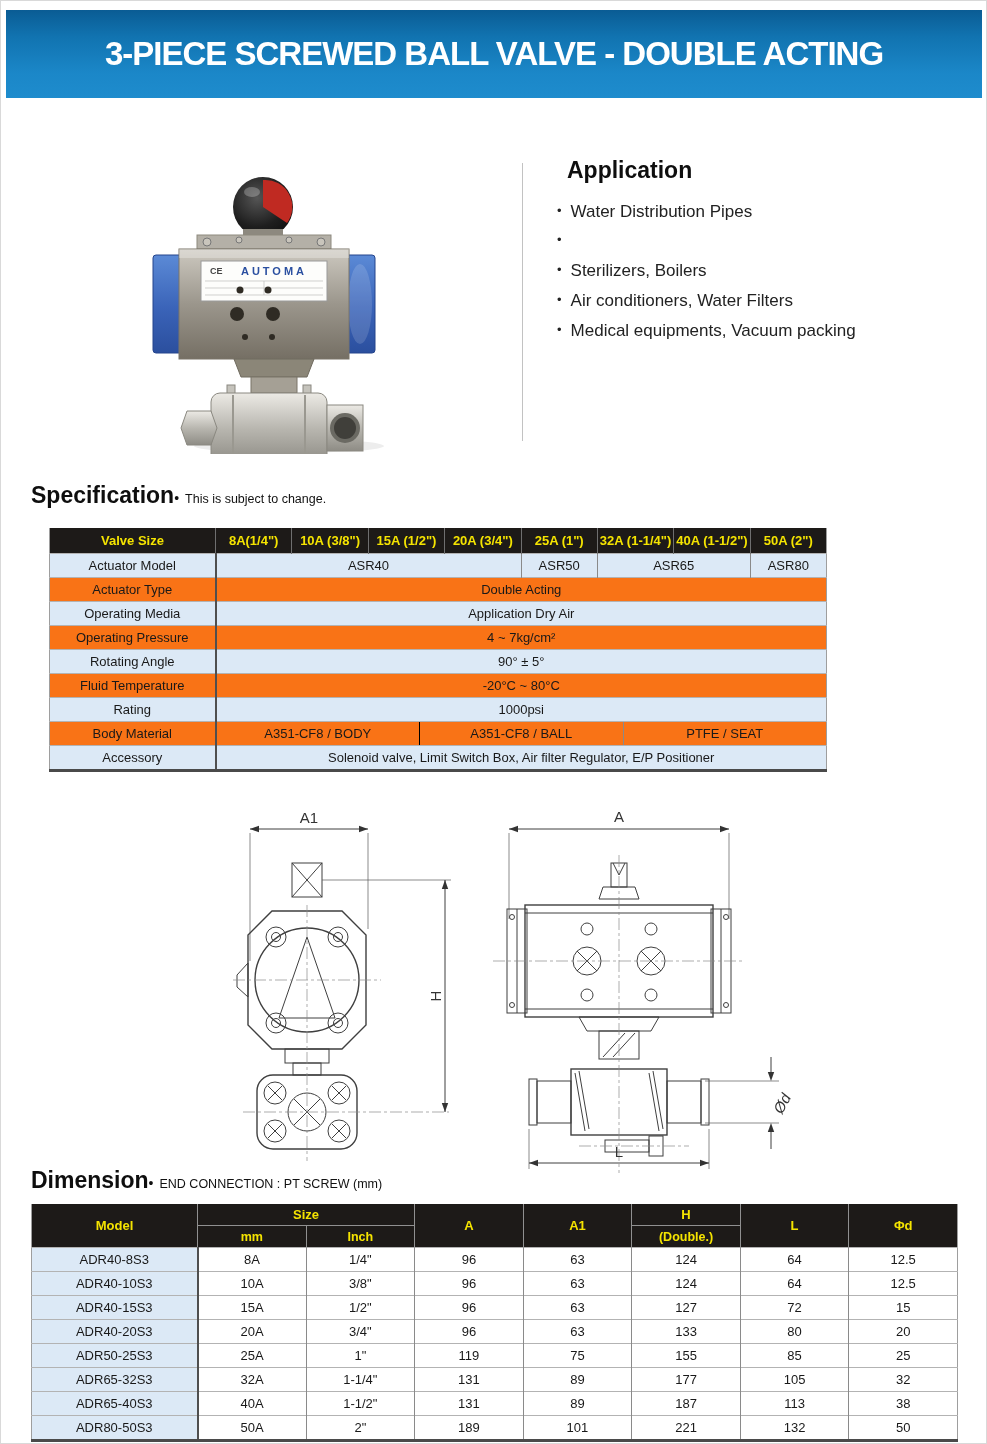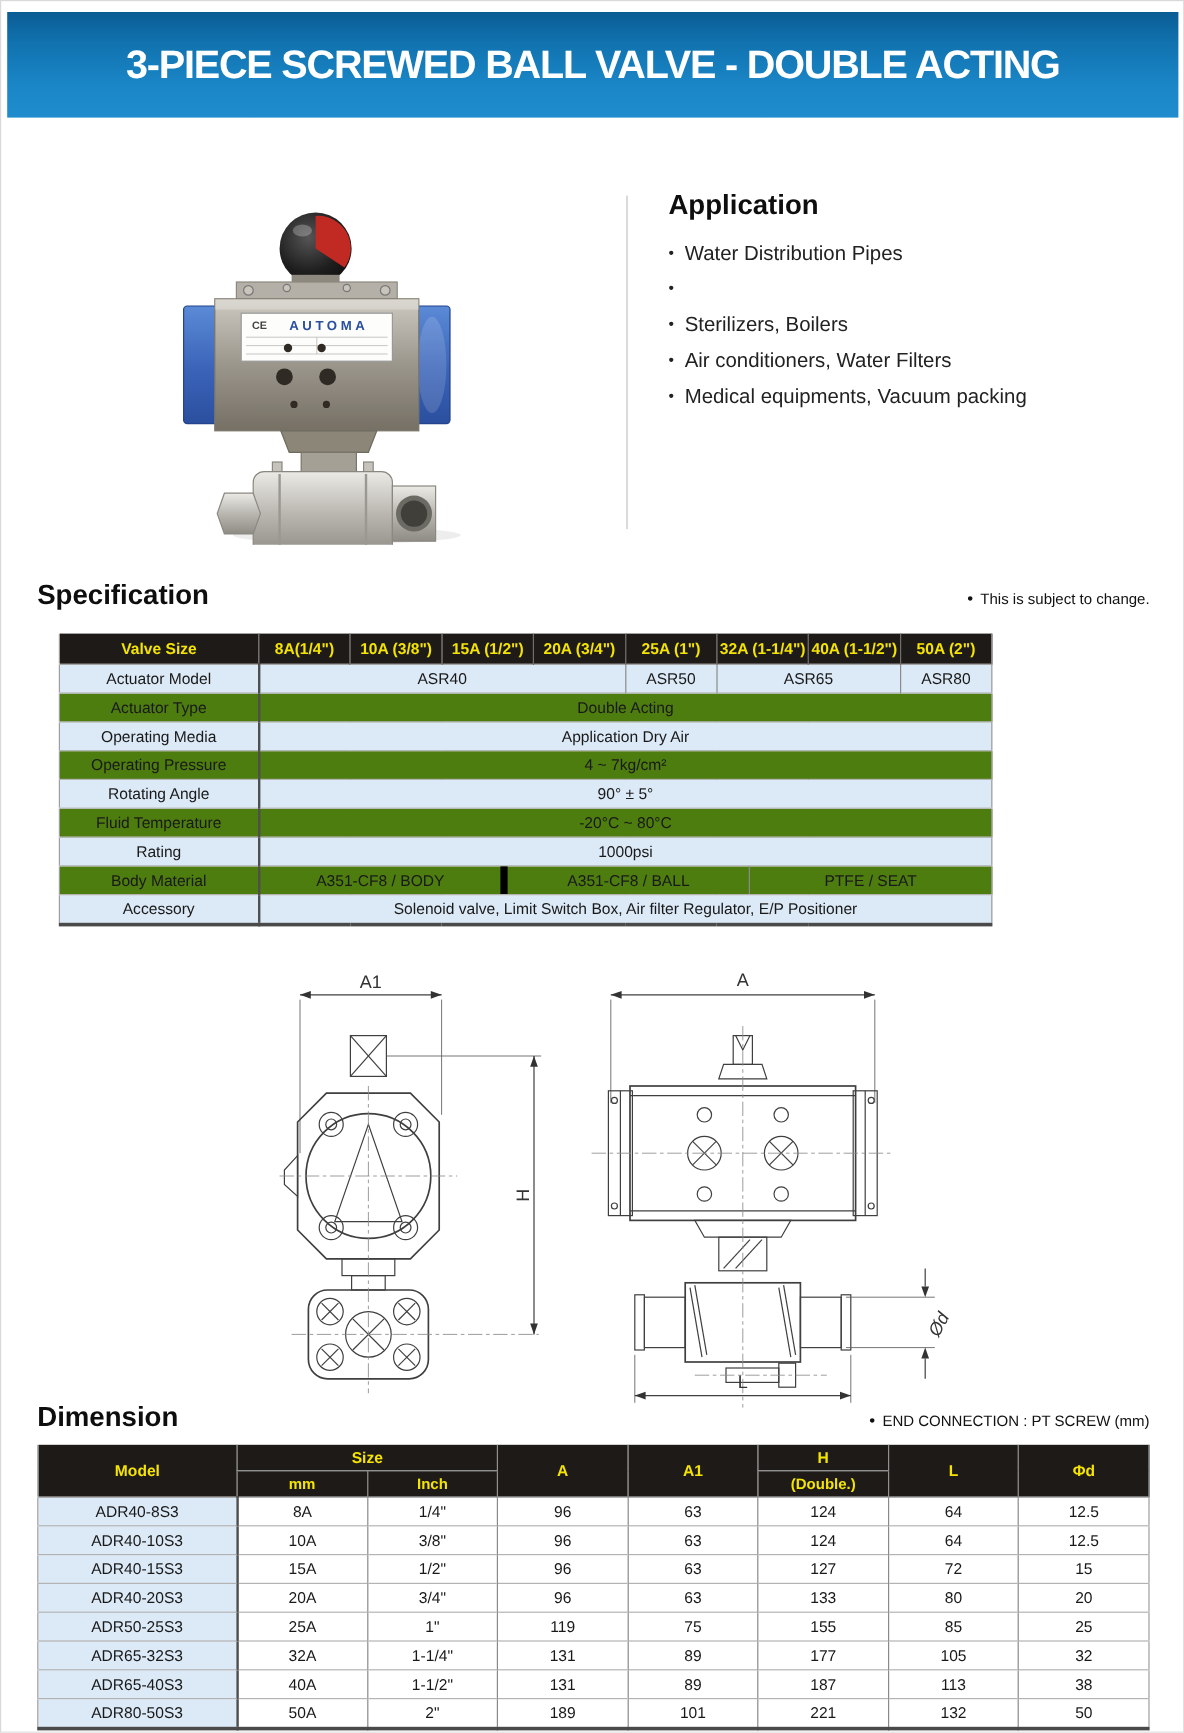--- a/index.html
+++ b/index.html
@@ -9,48 +9,48 @@
 
   
   .banner { position:absolute; left:5px; top:9px; width:976px; height:88px;
             background:linear-gradient(180deg,#0a5c94 0%,#1173b0 30%,#1b87c8 72%,#1e8ccd 100%);
             display:flex; align-items:center; justify-content:center; }
   .banner span { color:#ffffff; font-weight:bold; font-size:33px; letter-spacing:-1px; white-space:nowrap; }
 
   
   .vdivider { position:absolute; left:521px; top:162px; width:1px; height:278px; background:#c2c2c2; }
   .application { position:absolute; left:556px; top:156px; width:400px; }
-  .application h2 { margin:0 0 13px 0; font-size:23px; font-weight:bold; color:#0e0e0e; }
+  .application h2 { margin:0 0 13px 10px; font-size:23px; font-weight:bold; color:#0e0e0e; }
   .app-item { display:flex; align-items:baseline; font-size:17px; color:#222; line-height:29px; }
   .app-item .b { font-size:13px; margin-right:9px; position:relative; top:-2px; }
 
   
   .section-head { position:absolute; left:30px; width:927px; display:flex;
-                  justify-content:space-between; align-items:flex-end; }
+                  align-items:flex-end; }
   .section-head h2 { margin:0; font-size:23px; font-weight:bold; color:#0e0e0e; }
   .note { font-size:12.5px; color:#111; padding-bottom:3px; }
   .note .dot { font-size:14px; margin-right:6px; }
 
   
   table { border-collapse:collapse; table-layout:fixed; }
   td { padding:0; text-align:center; vertical-align:middle; }
 
   .spec-table { position:absolute; left:48px; top:527px; width:778px; font-size:13px;
                 border:1px solid #9e9e9e; border-top:none; border-bottom:3px solid #4a4a4a; }
   .spec-table tr.thead td { background:#1d1a18; color:#f5e400; font-weight:bold; height:25px;
                             border-left:1px solid #6f6f6f; }
   .spec-table tr.thead td:first-child { border-left:none; }
-  .spec-table tr.data td { height:23px; border-top:1px solid #b3b3b3; color:#191919; background:#4d7c0f; }
+  .spec-table tr.data td { height:23px; border-top:1px solid #b3b3b3; color:#191919; background:#f97316; }
   .spec-table tr.alt td { background:#dce9f6; }
   .spec-table td.lbl { border-right:2px solid #4f4f4f; }
   .spec-table td.vsep { border-left:1px solid #8a8a8a; }
   .bm { padding:0; }
   .bm-inner { display:flex; width:100%; }
   .bm-inner > div { flex:1; line-height:23px; }
-  .bm-inner > .mid { border-left:6px solid #000000; border-right:1px solid #8a8a8a; }
+  .bm-inner > .mid { border-left:1px solid #000000; border-right:1px solid #8a8a8a; }
 
   .dim-table { position:absolute; left:30px; top:1203px; width:927px; font-size:13px;
                border:1px solid #9e9e9e; border-top:none; border-bottom:3px solid #4a4a4a; }
   .dim-table tr.h1 td, .dim-table tr.h2 td { background:#1d1a18; color:#f5e400; font-weight:bold;
                height:21px; border-left:1px solid #909090; }
   .dim-table tr.h1 td:first-child { border-left:none; }
   .dim-table td.subline { border-bottom:1px solid #909090; }
   .dim-table tr.h2 td { font-size:12.5px; }
   .dim-table tr.data td { height:23px; border-top:1px solid #b3b3b3; border-left:1px solid #8a8a8a;
                background:#fff; color:#191919; }

